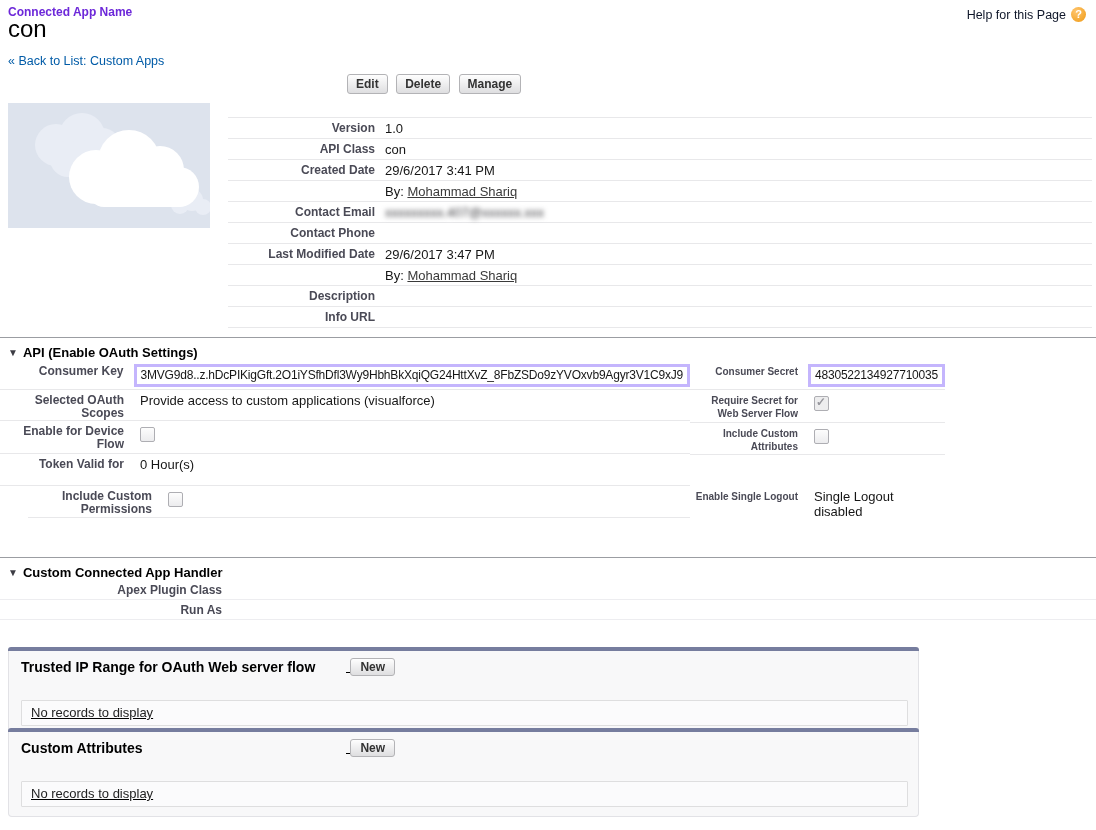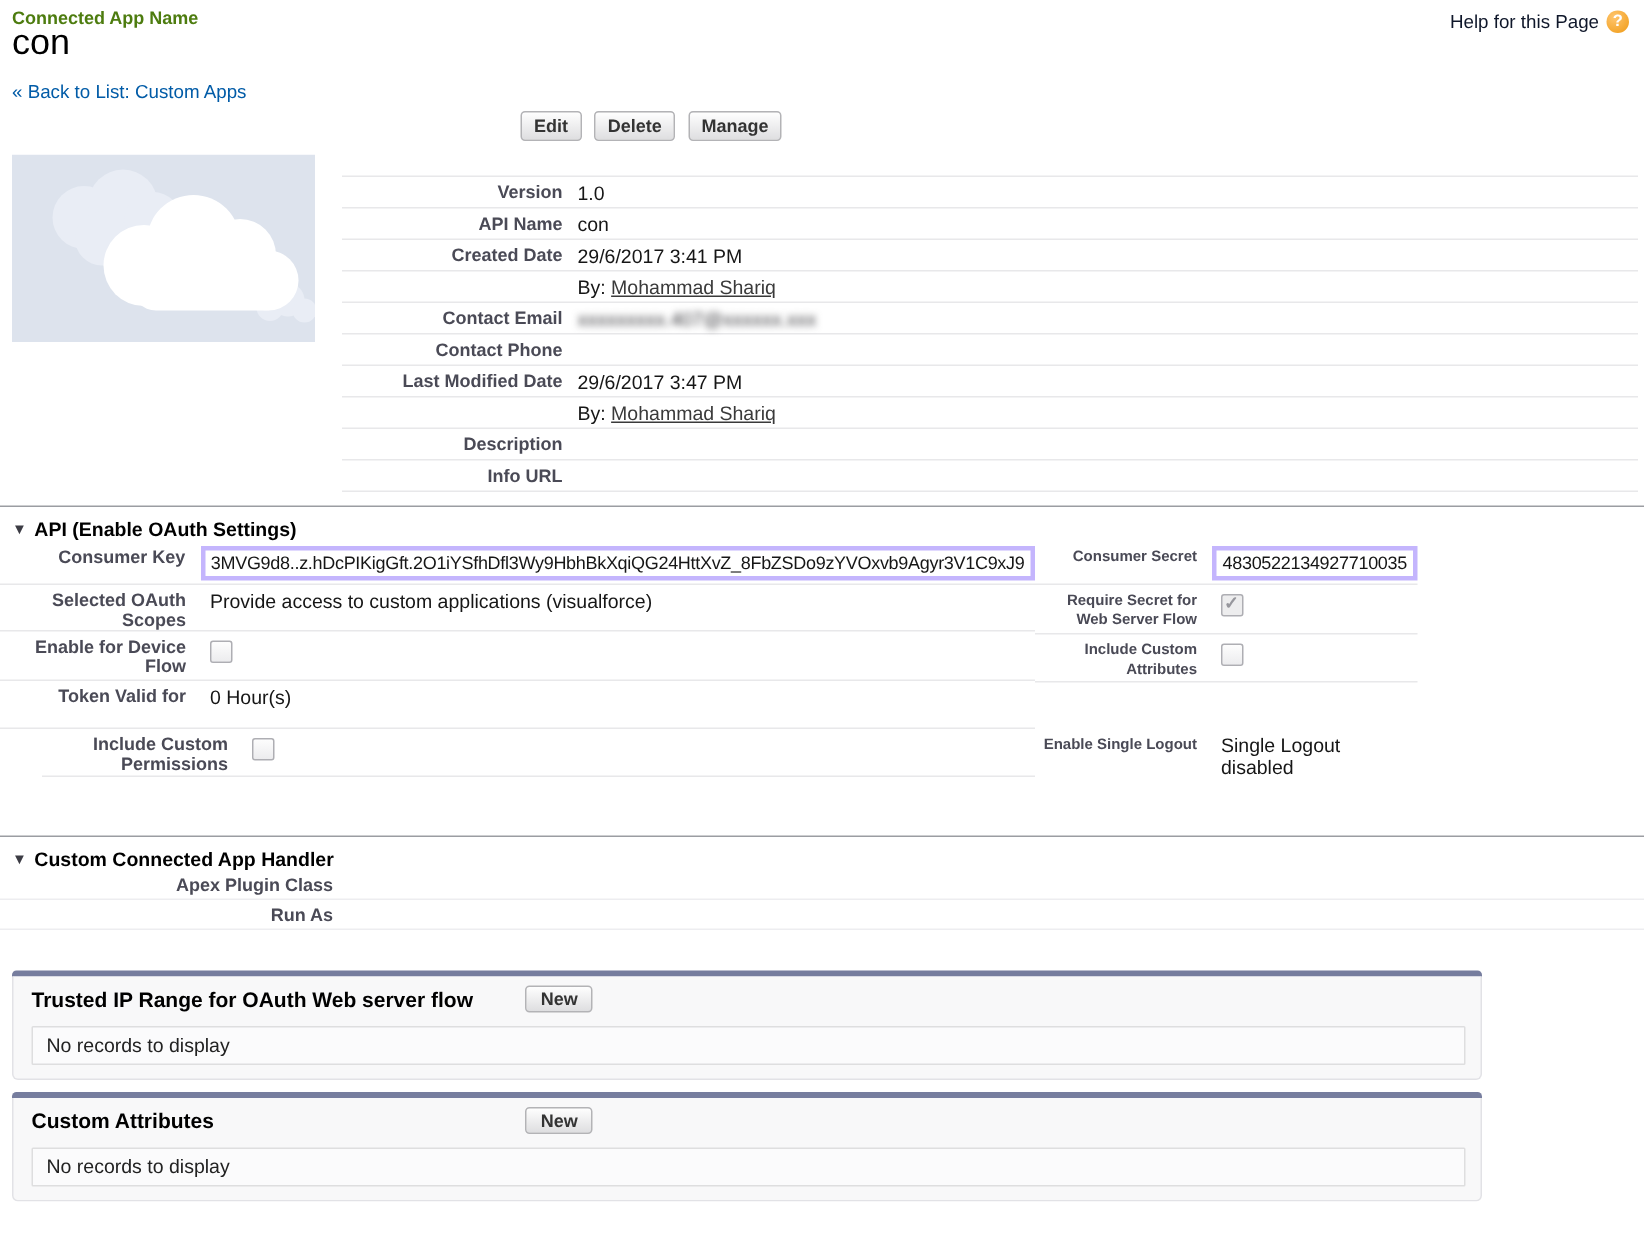--- a/index.html
+++ b/index.html
@@ -1,20 +1,20 @@
 <!DOCTYPE html>
 <html><head>
 <meta charset="utf-8">
 <style>
   html,body{margin:0;padding:0;background:#fff;}
   body{width:1096px;height:830px;position:relative;font-family:"Liberation Sans",sans-serif;overflow:hidden;}
   .abs{position:absolute;}
 
   
-  .entity-label{left:8px;top:5px;font-size:12px;font-weight:bold;color:#4d7c0f;}
+  .entity-label{left:8px;top:5px;font-size:12px;font-weight:bold;color:#6d28d9;}
   .page-title{left:8px;top:15px;font-size:24px;font-weight:400;color:#000;margin:0;}
   .help{right:10px;top:7px;font-size:12.5px;}
   .help-link{color:#0f172a;text-decoration:none;cursor:pointer;vertical-align:middle;}
   .help-icon{display:inline-block;width:15px;height:15px;border-radius:50%;
     background:radial-gradient(circle at 35% 30%,#ffc56e,#ef9a14);color:#fff;font-weight:bold;
     font-size:11px;text-align:center;line-height:15px;margin-left:5px;vertical-align:middle;cursor:pointer;}
   .back-link{left:8px;top:54px;font-size:12.5px;color:#015ba7;text-decoration:none;cursor:pointer;}
 
   
   .toolbar{left:347px;top:74px;}
@@ -60,27 +60,27 @@
   .cb.checked{background:#ededee;}
   .cb.checked::after{content:"\2713";position:absolute;left:1px;top:-2px;font-size:12px;font-weight:bold;color:#97979d;}
 
   
   .handler-rows{left:0;top:580px;width:1096px;}
   .hrow{display:flex;border-bottom:1px solid #ededf0;min-height:19px;}
   .hlbl{width:222px;text-align:right;padding:3px 0 0 0;font-size:12px;font-weight:bold;color:#4a4a56;}
   .hval{flex:1;padding:3px 0 0 10px;font-size:13px;color:#161616;}
 
   
-  .rlist{left:8px;width:980px;}
+  .rlist{left:8px;width:911px;text-decoration:underline;}
   .rbar{height:4px;background:#767d9e;border-radius:3px 3px 0 0;}
   .rbody{background:#f8f8f9;border:1px solid #e2e2e6;border-top:none;border-radius:0 0 4px 4px;
     padding:6px 10px 9px 12px;}
   .rtitle{display:inline-block;width:325px;font-size:14px;font-weight:bold;color:#000;vertical-align:middle;}
   .btn-new{margin-right:0;padding:1px 9px;}
-  .rempty{margin-top:9px;background:#fbfbfc;border:1px solid #dededf;padding:4px 0 5px 9px;
+  .rempty{margin-top:24px;background:#fbfbfc;border:1px solid #dededf;padding:4px 0 5px 9px;
     font-size:13px;color:#222;border-radius:1px;}
 </style>
 </head>
 <body>
 
 <div>
 
   <div class="abs entity-label">Connected App Name</div>
   <h1 class="abs page-title">con</h1>
   <div class="abs help">
@@ -115,21 +115,21 @@
       </g>
     </svg>
   </div>
 
   <div class="abs detail">
     <div class="drow">
       <div class="dlbl">Version</div>
       <div class="dval">1.0</div>
     </div>
     <div class="drow">
-      <div class="dlbl">API Name</div>
+      <div class="dlbl">API Class</div>
       <div class="dval">con</div>
     </div>
     <div class="drow">
       <div class="dlbl">Created Date</div>
       <div class="dval">29/6/2017 3:41 PM</div>
     </div>
     <div class="drow">
       <div class="dlbl"></div>
       <div class="dval"><span>By: </span><a class="ulink">Mohammad Shariq</a></div>
     </div>

